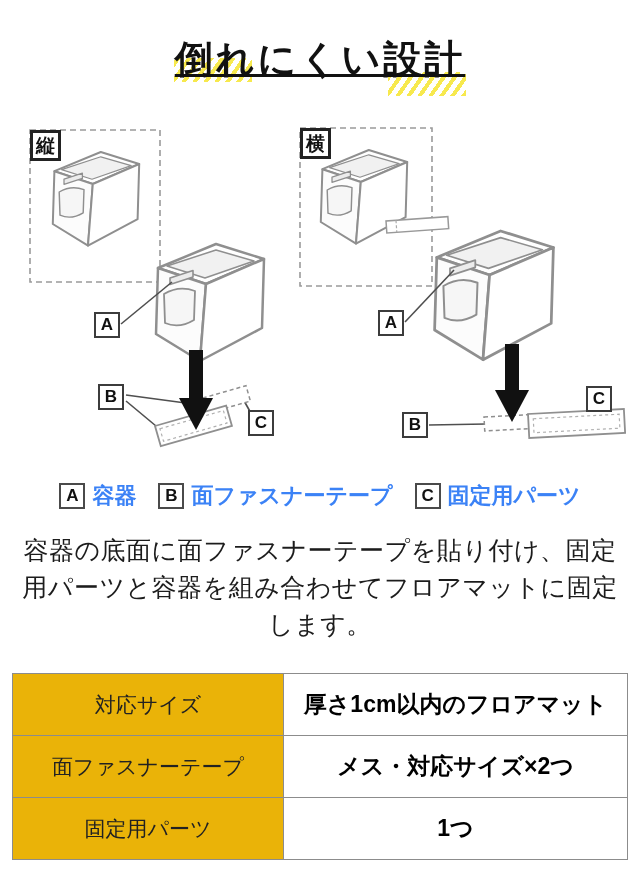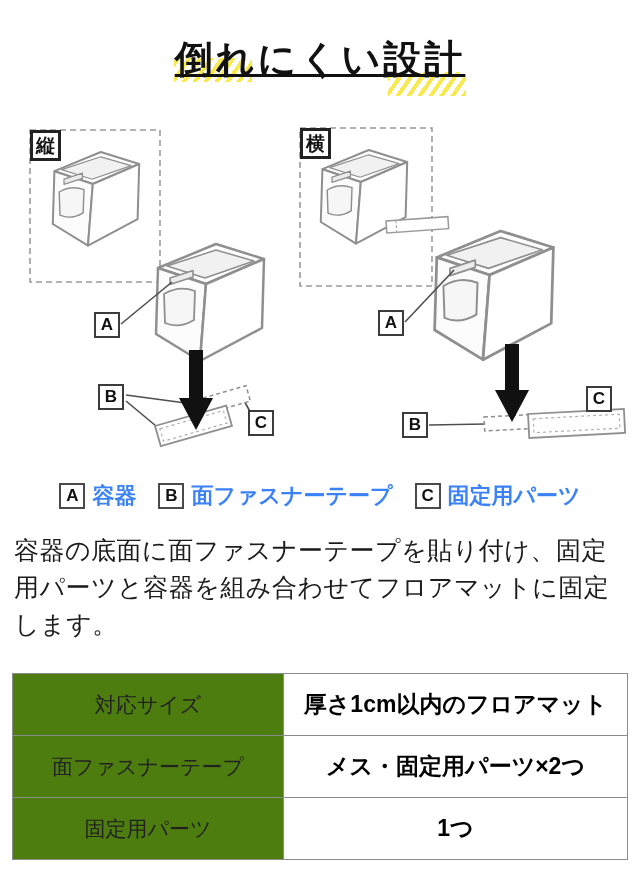--- a/index.html
+++ b/index.html
@@ -51,30 +51,30 @@
   .marker-box{
     width:26px;height:26px;border:2px solid #4a4a4a;background:#fff;
     display:inline-flex;align-items:center;justify-content:center;
     font-size:17px;font-weight:bold;box-sizing:border-box;color:#111;
   }
   .legend-label{font-size:22px;font-weight:bold;color:#3b82f6;}
 
   
   .description{
     margin:14px 14px 0;font-size:25px;line-height:1.48;
-    letter-spacing:0.5px;color:#1c1c1c;
+    letter-spacing:0.5px;color:#1c1c1c;text-align:center;
   }
 
   
   .spec-table{
     margin:30px auto 0;width:616px;border-collapse:collapse;table-layout:fixed;
   }
   .spec-table th,.spec-table td{border:1px solid #8c8c8c;text-align:center;}
   .spec-table th{
-    width:258px;background:#4d7c0f;font-weight:normal;
+    width:258px;background:#eab308;font-weight:normal;
     font-size:21px;padding:15px 6px;color:#222;
   }
   .spec-table td{
     font-weight:bold;font-size:23px;color:#000000;padding:15px 6px;
   }
 </style>
 </head>
 <body>
 
 <div class="header">
@@ -174,20 +174,20 @@
 <p class="description">容器の底面に面ファスナーテープを貼り付け、固定用パーツと容器を組み合わせてフロアマットに固定します。</p>
 
 <table class="spec-table">
   <tbody>
     <tr>
       <th>対応サイズ</th>
       <td>厚さ1cm以内のフロアマット</td>
     </tr>
     <tr>
       <th>面ファスナーテープ</th>
-      <td>メス・固定用パーツ×2つ</td>
+      <td>メス・対応サイズ×2つ</td>
     </tr>
     <tr>
       <th>固定用パーツ</th>
       <td>1つ</td>
     </tr>
   </tbody>
 </table>
 
 </body></html>

